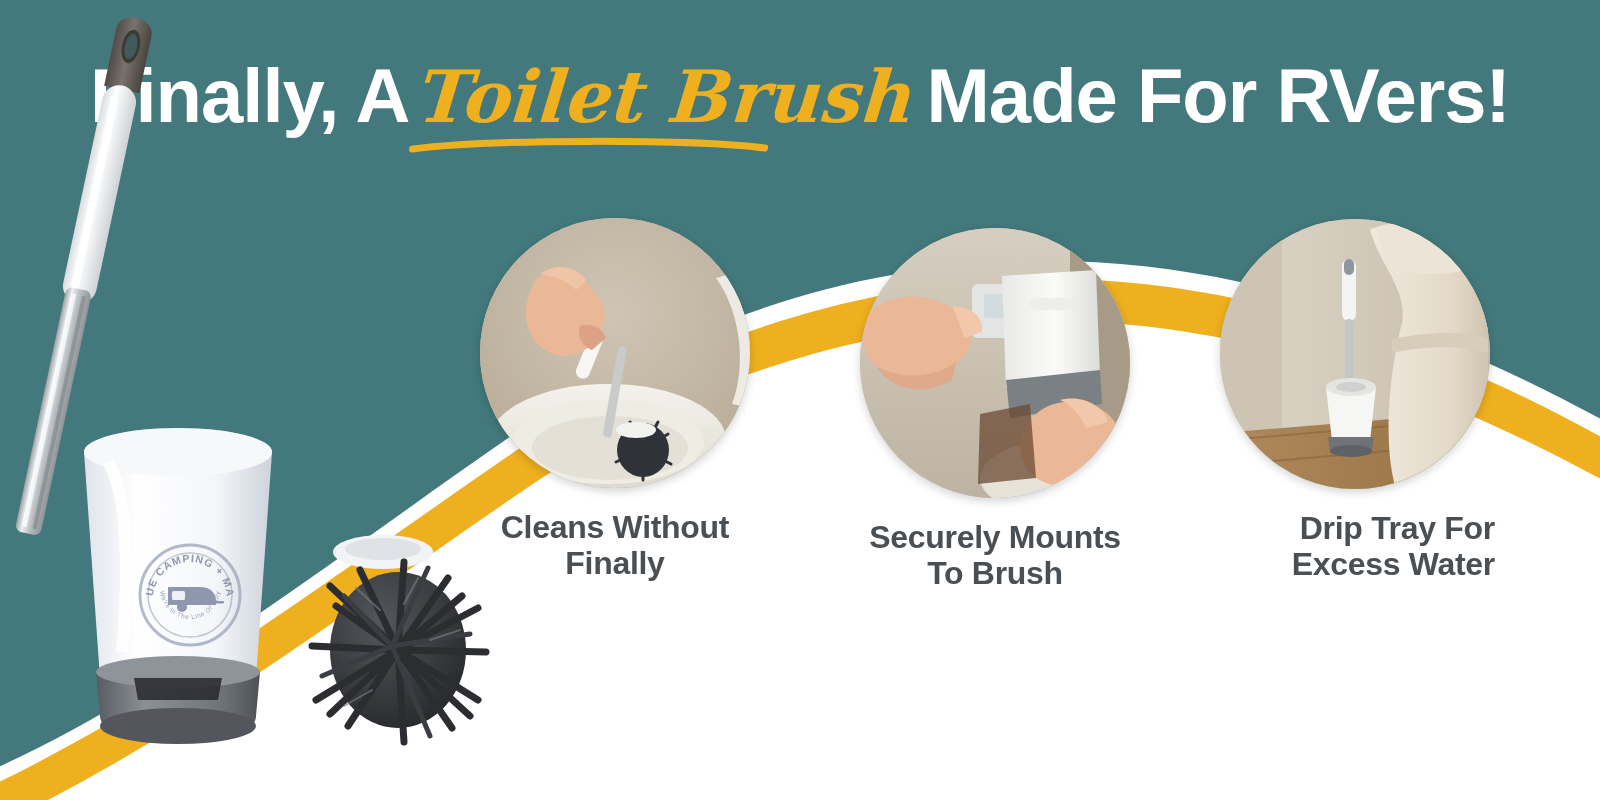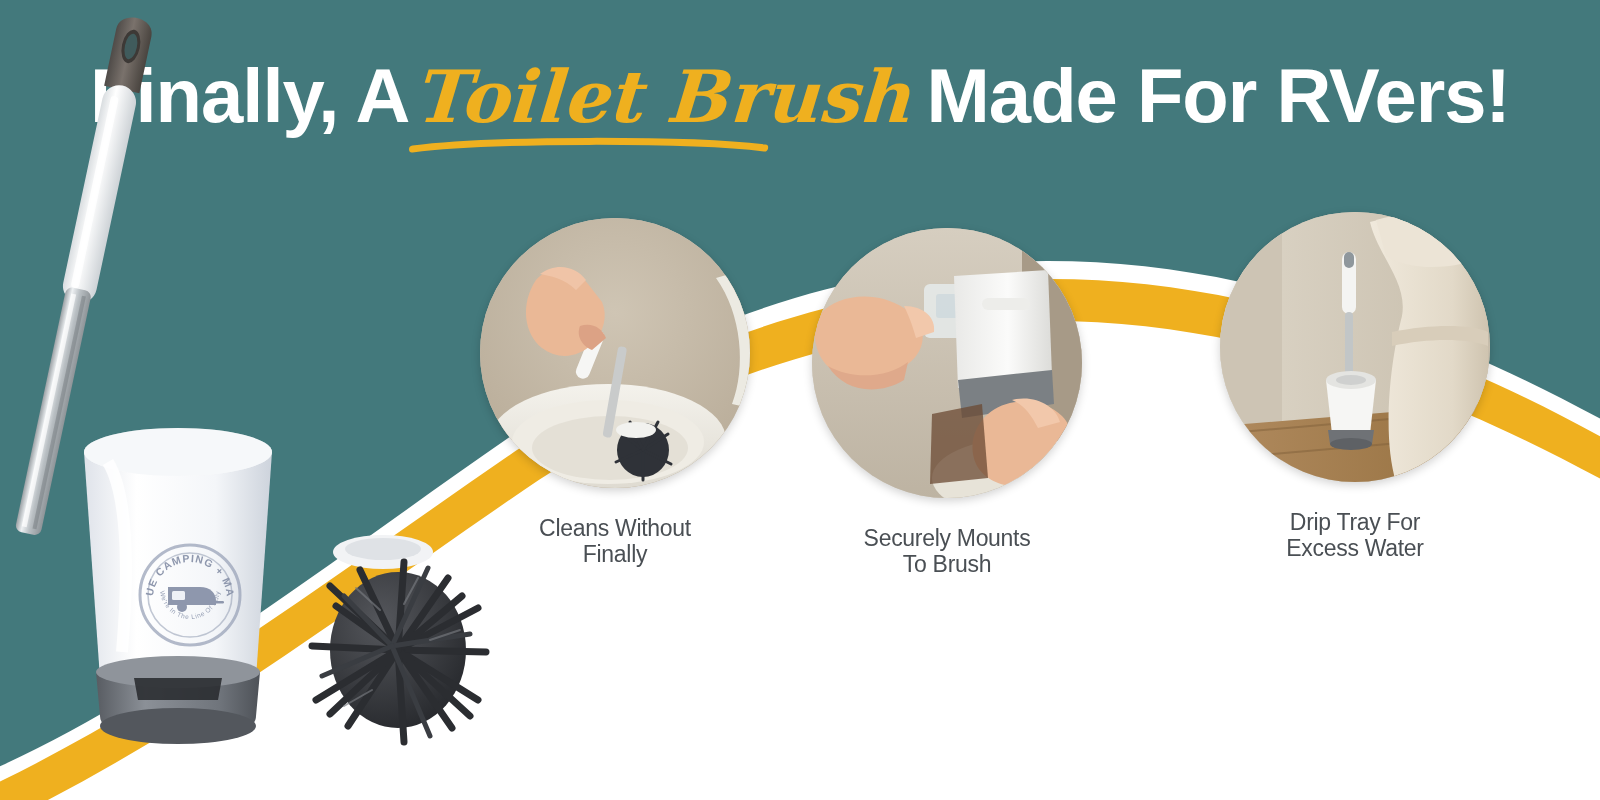--- a/index.html
+++ b/index.html
@@ -38,22 +38,22 @@
 
   
   .feature{position:absolute;z-index:45;text-align:center;}
   .circle{
     position:relative;width:270px;height:270px;border-radius:50%;
     overflow:hidden;margin:0 auto;
     box-shadow:0 3px 10px rgba(0,0,0,.18);
     background:#cfc6b8;
   }
   .cap{
-    margin-top:28px;
-    font-size:23px;font-weight:normal;color:#4a4f54;
+    margin-top:22px;
+    font-size:32px;font-weight:bold;color:#4a4f54;
     line-height:1.12;letter-spacing:-.3px;
   }
 
   
   .product{position:absolute;left:0;top:0;width:560px;height:800px;z-index:50;}
 
   
   .cap-line{display:block;}
 </style>
 </head>
@@ -140,21 +140,21 @@
         <path d="M100 108 C 112 104, 122 110, 126 120 L 112 132 C 102 128, 96 118, 100 108 Z" fill="#dca285"></path>
         <path d="M60 56 C 76 44, 96 48, 106 62 L 96 72 C 84 60, 70 58, 60 56 Z" fill="#f0c4a7"></path>
       </svg>
     </div>
     <div class="cap">
       <span class="cap-line">Cleans Without</span>
       <span class="cap-line">Finally</span>
     </div>
   </div>
 
-  <div class="feature" style="left:807px;top:228px;width:280px;">
+  <div class="feature" style="left:855px;top:228px;width:280px;">
     <div class="circle">
       <svg width="270" height="270" viewBox="0 0 270 270">
         <defs>
           <linearGradient id="f2wall" x1="0" y1="0" x2="0" y2="1">
             <stop offset="0%" stop-color="#d6cec0"></stop>
             <stop offset="100%" stop-color="#bdb3a2"></stop>
           </linearGradient>
           <linearGradient id="f2holder" x1="0" y1="0" x2="1" y2="0">
             <stop offset="0%" stop-color="#e9e9e7"></stop>
             <stop offset="55%" stop-color="#fbfbfa"></stop>
@@ -183,21 +183,21 @@
 
         <path d="M120 186 L 170 176 L 176 250 L 118 256 Z" fill="#6b4a33" opacity=".75"></path>
       </svg>
     </div>
     <div class="cap">
       <span class="cap-line">Securely Mounts</span>
       <span class="cap-line">To Brush</span>
     </div>
   </div>
 
-  <div class="feature" style="left:1215px;top:212px;width:280px;">
+  <div class="feature" style="left:1215px;top:219px;width:280px;text-align:right;">
     <div class="circle">
       <svg width="270" height="270" viewBox="0 0 270 270">
         <defs>
           <linearGradient id="f3wall" x1="0" y1="0" x2="1" y2="0">
             <stop offset="0%" stop-color="#ddd6c8"></stop>
             <stop offset="100%" stop-color="#c7bdab"></stop>
           </linearGradient>
           <linearGradient id="f3toilet" x1="0" y1="0" x2="1" y2="0">
             <stop offset="0%" stop-color="#f0e9dc"></stop>
             <stop offset="70%" stop-color="#e2d9c8"></stop>

